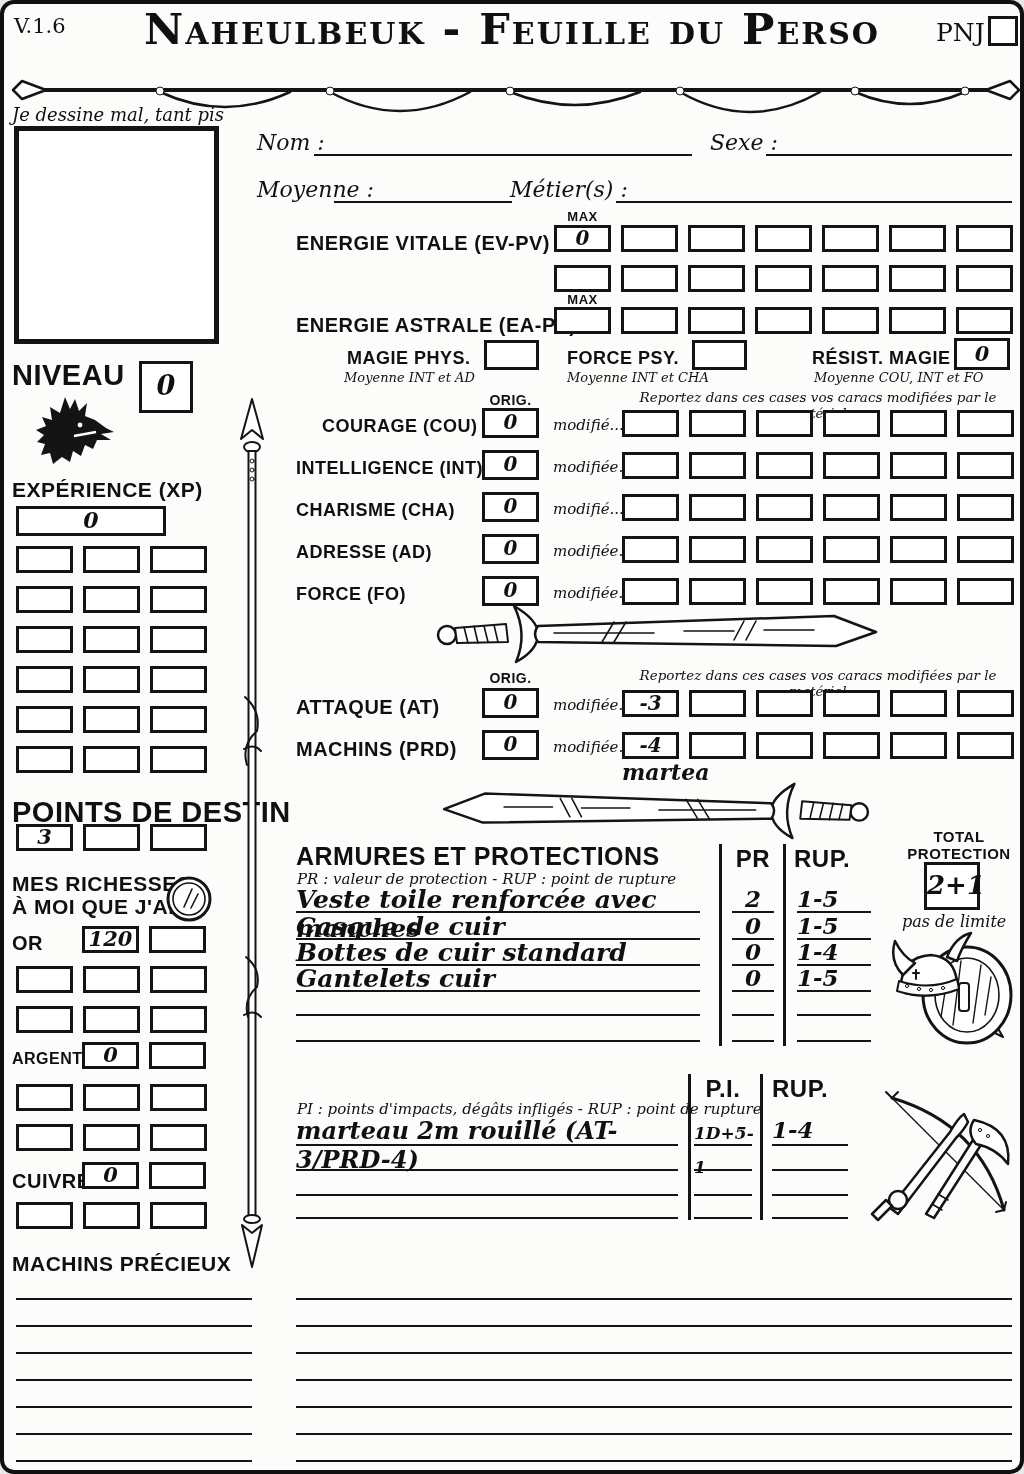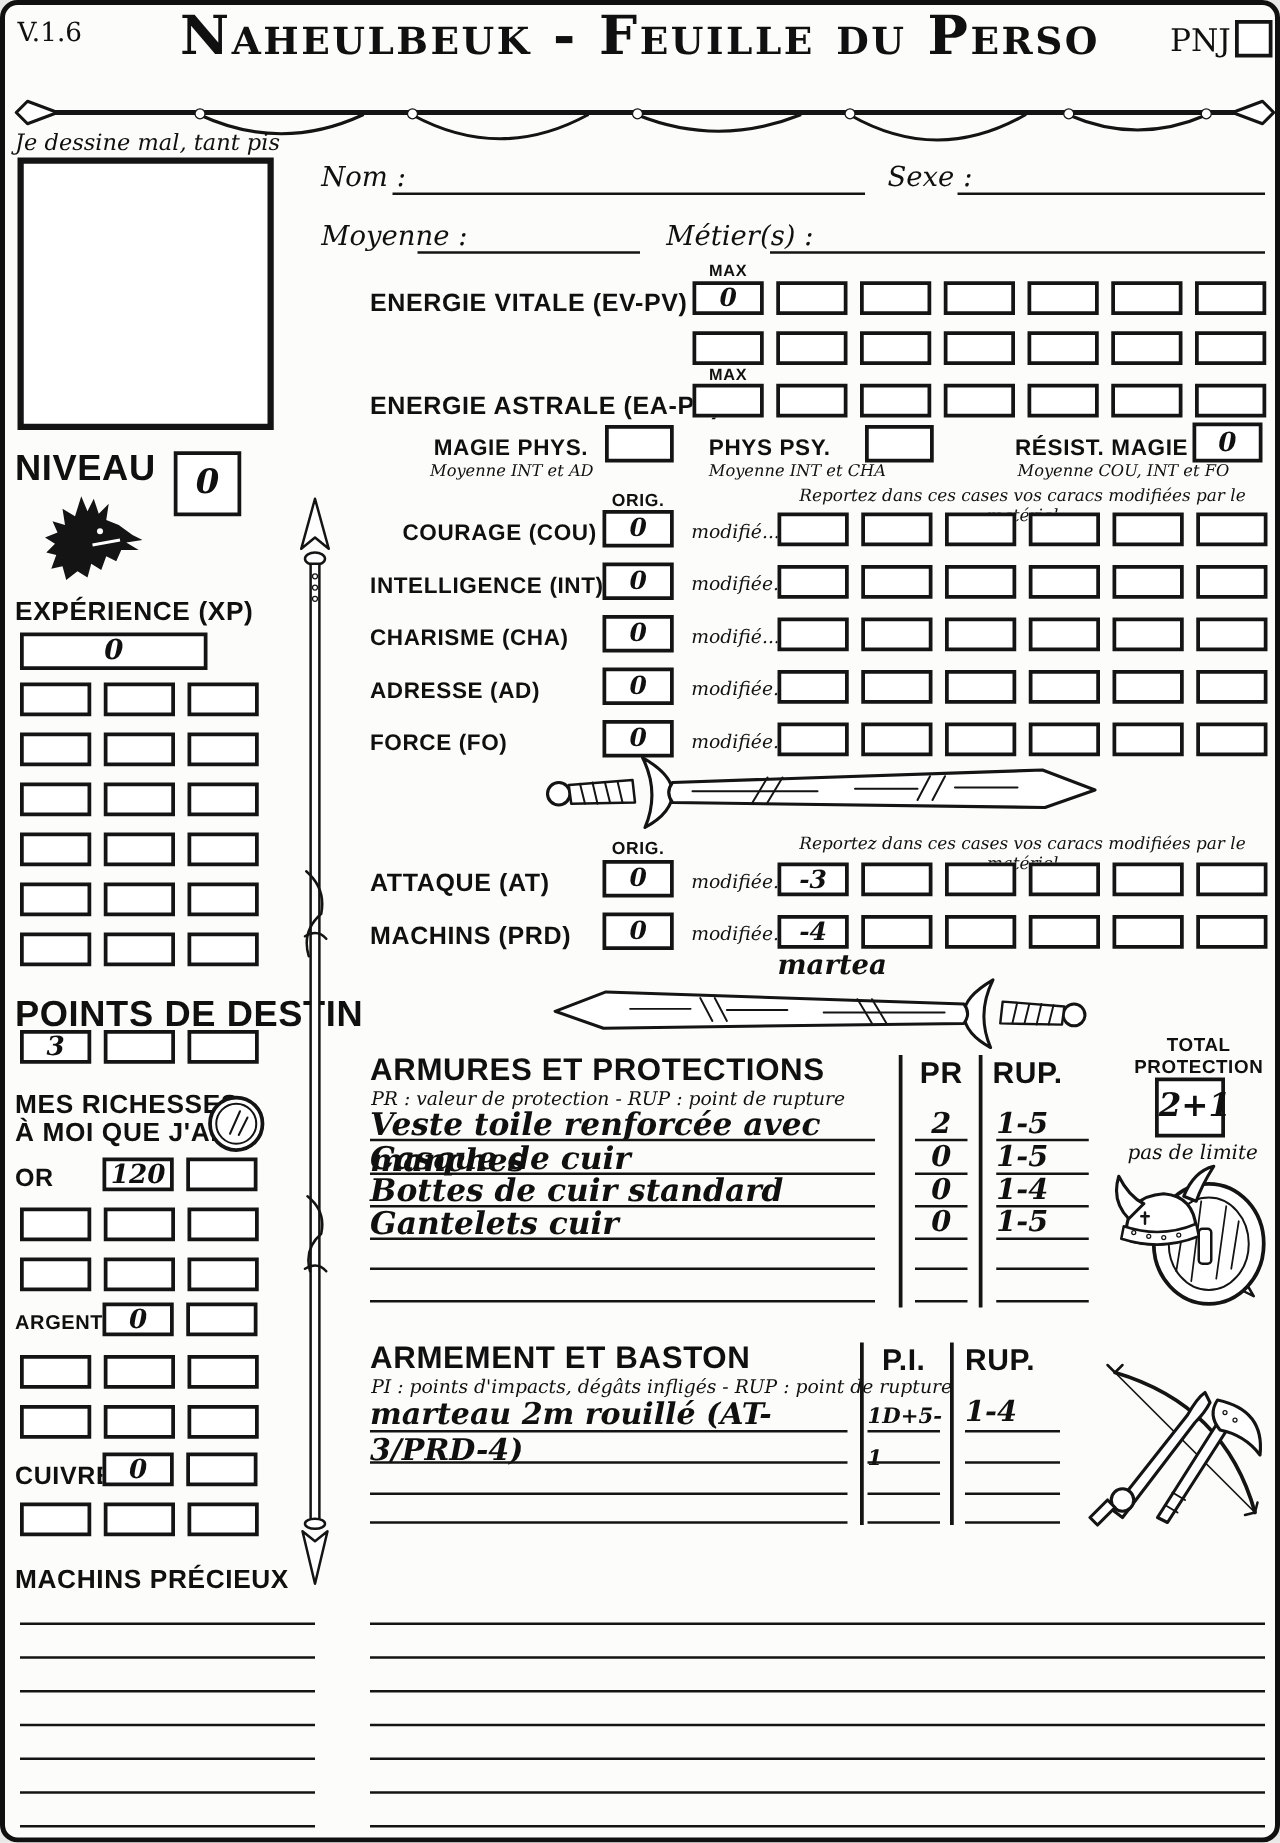--- a/index.html
+++ b/index.html
@@ -171,21 +171,21 @@
       <path class="inkf" stroke-width="2" d="M20 870 L10 828 L20 836 L30 828 Z"></path>
     </svg>
   </div>
 
   <div class="abs ms" style="left:253px;top:126px;font-size:22px;">Nom :</div>
   <div class="abs wline hw" style="left:310px;top:126px;width:378px;height:26px;font-size:19px;"></div>
   <div class="abs ms" style="left:706px;top:126px;font-size:22px;">Sexe :</div>
   <div class="abs wline hw" style="left:762px;top:126px;width:246px;height:26px;font-size:19px;"></div>
   <div class="abs ms" style="left:253px;top:173px;font-size:22px;">Moyenne :</div>
   <div class="abs wline hw" style="left:330px;top:173px;width:178px;height:26px;font-size:19px;"></div>
-  <div class="abs ms" style="left:529px;top:173px;font-size:22px;text-align:center;">Métier(s) :</div>
+  <div class="abs ms" style="left:506px;top:173px;font-size:22px;text-align:center;">Métier(s) :</div>
   <div class="abs wline hw" style="left:612px;top:173px;width:396px;height:26px;font-size:19px;"></div>
 
   <div class="abs head" style="left:550px;top:205px;width:57px;text-align:center;font-size:13px;">MAX</div>
   <div class="abs head" style="left:292px;top:228px;font-size:20px;">ENERGIE VITALE (EV-PV)</div>
   <div class="abs brow" style="left:550px;top:221px;">
     <span class="box hw" style="font-size:20px;">0</span>
     <span style="display:flex;gap:10px;">
         <span class="box"></span>
         <span class="box"></span>
         <span class="box"></span>
@@ -214,21 +214,21 @@
         <span class="box"></span>
         <span class="box"></span>
         <span class="box"></span>
         <span class="box"></span>
       </span>
   </div>
 
   <div class="abs head" style="left:343px;top:344px;font-size:18px;">MAGIE PHYS.</div>
   <span class="abs box hw" style="left:480px;top:336px;width:55px;height:30px;font-size:20px;line-height:23px;"></span>
   <div class="abs ms" style="left:340px;top:366px;font-size:13px;">Moyenne INT et AD</div>
-  <div class="abs head" style="left:563px;top:344px;font-size:18px;">PHYS PSY.</div>
+  <div class="abs head" style="left:563px;top:344px;font-size:18px;">FORCE PSY.</div>
   <span class="abs box hw" style="left:688px;top:336px;width:55px;height:30px;font-size:20px;line-height:23px;"></span>
   <div class="abs ms" style="left:563px;top:366px;font-size:13px;">Moyenne INT et CHA</div>
   <div class="abs head" style="left:808px;top:344px;font-size:18px;">RÉSIST. MAGIE</div>
   <span class="abs box hw" style="left:950px;top:334px;width:56px;height:32px;font-size:21px;line-height:25px;">0</span>
   <div class="abs ms" style="left:810px;top:366px;font-size:13px;">Moyenne COU, INT et FO</div>
 
   <div class="abs head" style="left:478px;top:388px;width:57px;text-align:center;font-size:14px;">ORIG.</div>
   <div class="abs ms" style="left:620px;top:385px;width:388px;text-align:center;font-size:13.5px;">Reportez dans ces cases vos caracs modifiées par le matériel</div>
 
   <div class="abs head" style="left:292px;top:412px;font-size:18px;margin-left:26px;">COURAGE (COU)</div>
@@ -394,21 +394,20 @@
       <path class="inkf" stroke-width="2.5" d="M58 28 Q 66 8 82 4 Q 72 20 68 32 Z"></path>
       <path class="inkf" stroke-width="2" d="M10 52 Q 40 62 68 50 L70 60 Q 40 72 8 62 Z"></path>
       <circle class="ink" cx="18" cy="57" r="1.6"></circle>
         <circle class="ink" cx="30" cy="60" r="1.6"></circle>
       <circle class="ink" cx="42" cy="61" r="1.6"></circle>
         <circle class="ink" cx="54" cy="59" r="1.6"></circle>
       <path class="ink" stroke-width="2" d="M24 44 L30 44 M27 41 L27 50"></path>
     </svg>
   </div>
 
-  <div class="abs head" style="left:292px;top:1068px;font-size:25px;">ARMEMENT ET BASTON</div>
   <div class="abs ms" style="left:293px;top:1096px;font-size:15px;">PI : points d'impacts, dégâts infligés - RUP : point de rupture</div>
   <div class="abs vline" style="left:684px;top:1070px;height:146px;"></div>
   <div class="abs vline" style="left:756px;top:1070px;height:146px;"></div>
   <div class="abs head" style="left:688px;top:1071px;width:62px;text-align:center;font-size:24px;">P.I.</div>
   <div class="abs head" style="left:768px;top:1071px;font-size:24px;">RUP.</div>
 
   <div class="abs wline hw" style="left:292px;top:1112px;width:382px;height:30px;font-size:24px;">marteau 2m rouillé (AT-3/PRD-4)</div>
   <div class="abs wline hw" style="left:690px;top:1112px;width:58px;height:30px;font-size:17px;line-height:34px;">1D+5-1</div>
   <div class="abs wline hw" style="left:768px;top:1112px;width:76px;height:30px;font-size:23px;">1-4</div>
 

